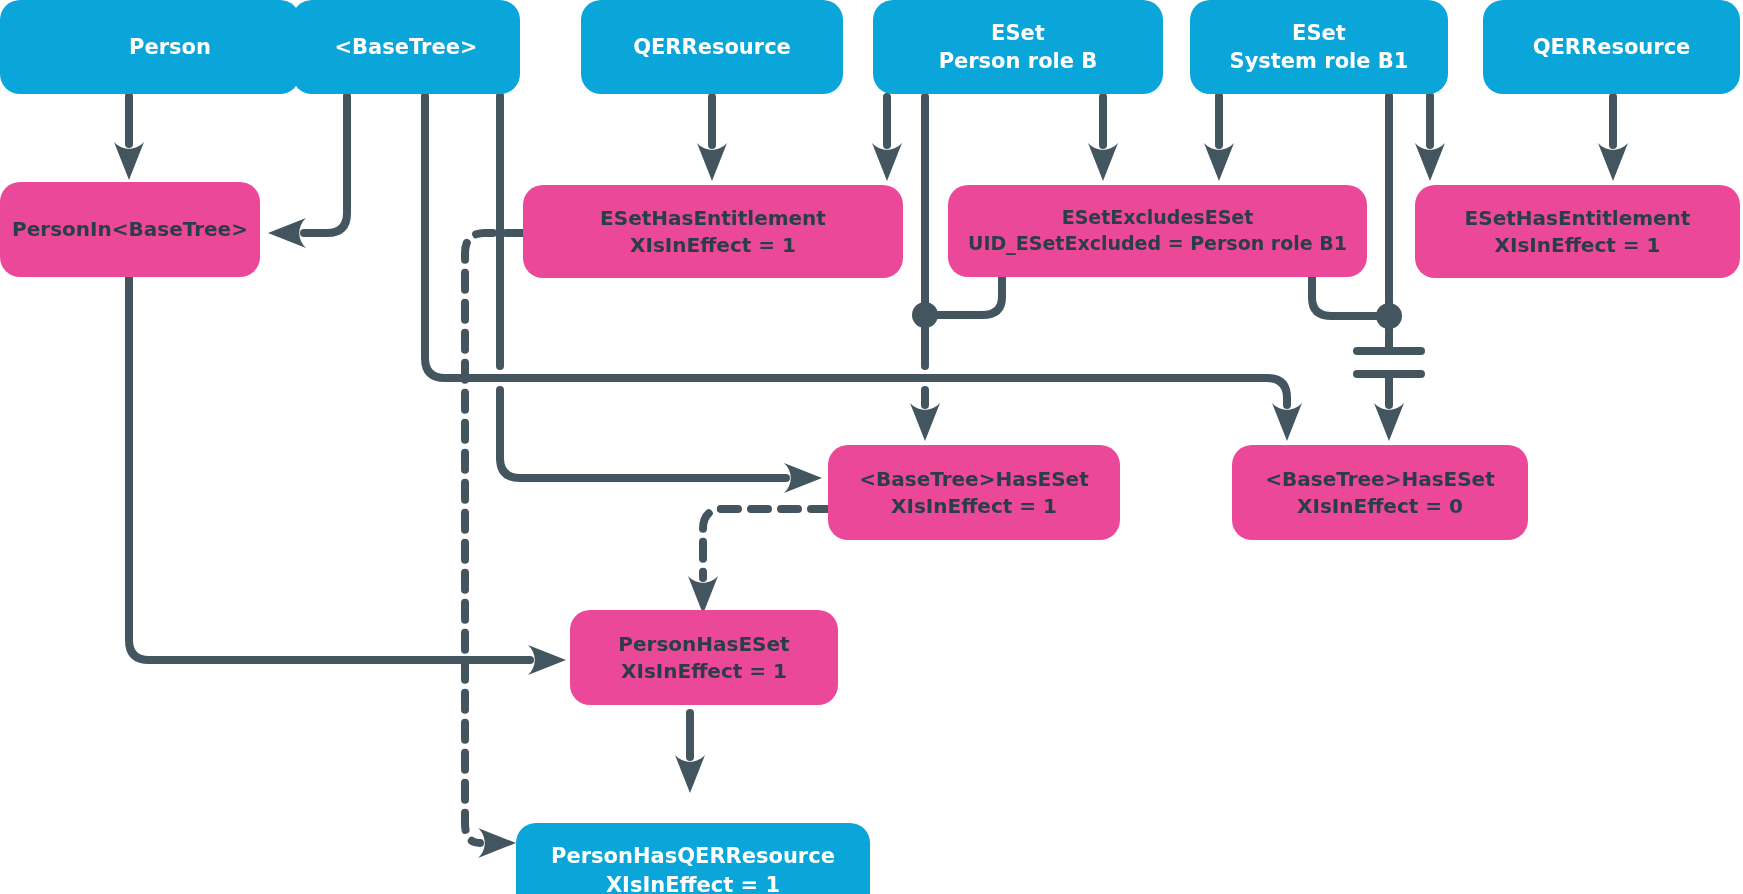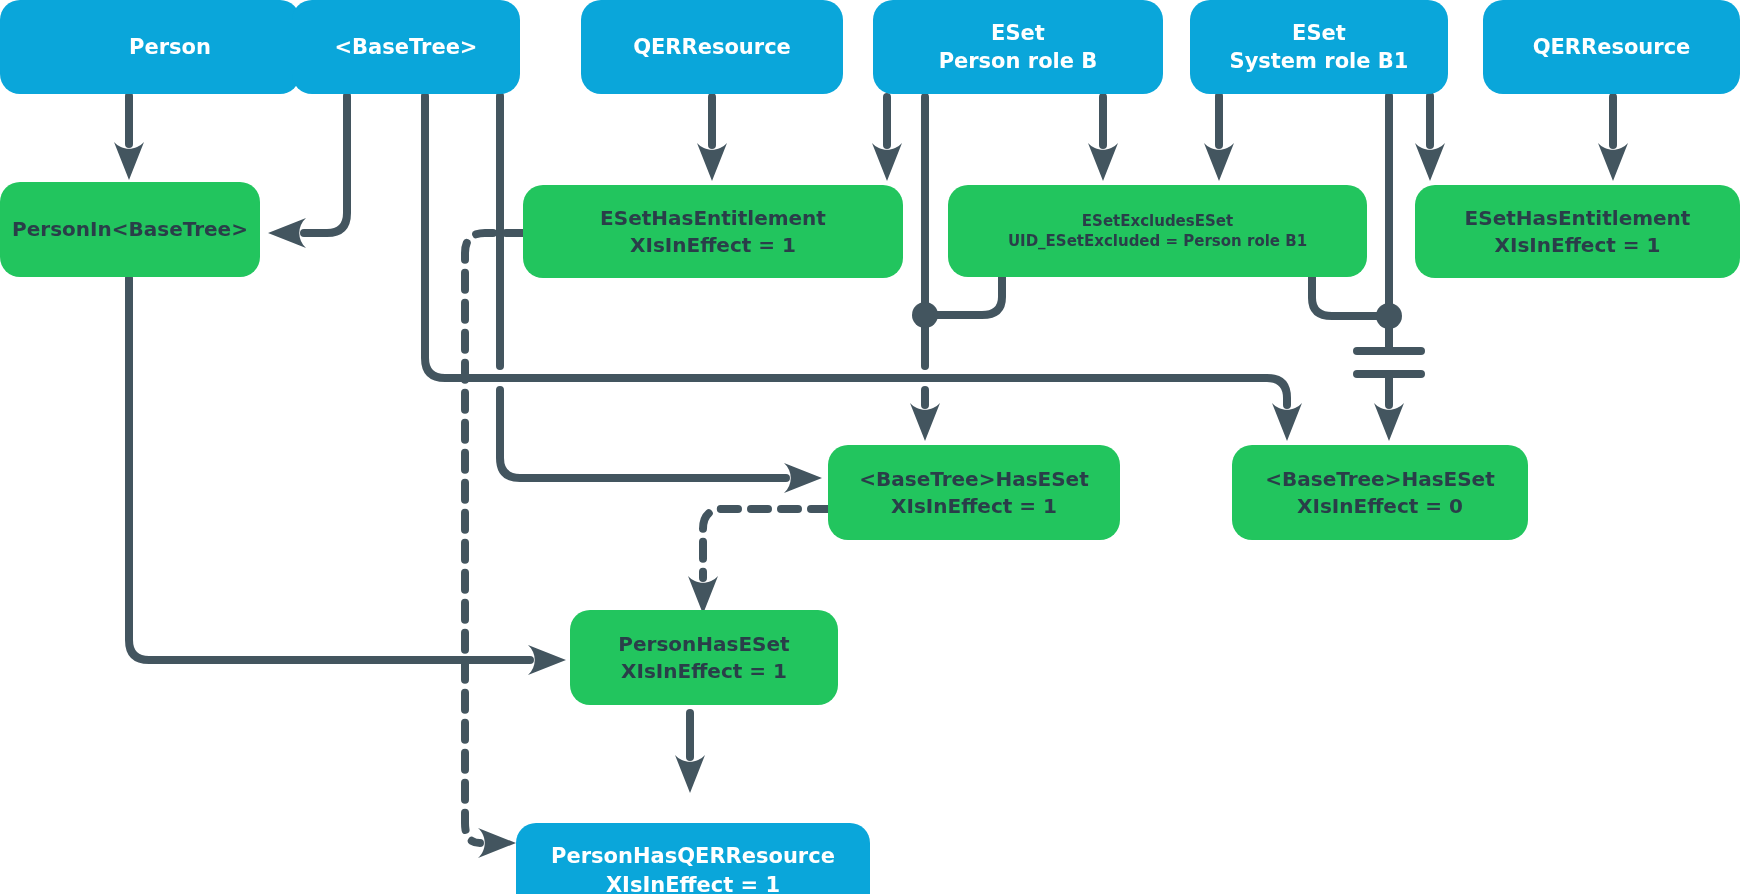--- a/index.html
+++ b/index.html
@@ -16,22 +16,22 @@
     border-radius:20px;
     display:flex;flex-direction:column;
     align-items:center;justify-content:center;
     text-align:center;
     font-weight:bold;
     line-height:1.35;
     white-space:nowrap;
     box-sizing:border-box;
   }
   .node.dark{background:#0aa6da;color:#ffffff;font-size:21px;}
-  .node.light{background:#22c55e;color:#2a3e49;font-size:20px;}
-  .node.small-text{font-size:15px;}
+  .node.light{background:#ec4899;color:#2a3e49;font-size:20px;}
+  .node.small-text{font-size:19px;}
 </style>
 </head>
 <body>
 
 <div id="stage">
 
   <svg id="wires" viewBox="0 0 1743 894">
     <defs>
       <marker id="ah" markerUnits="userSpaceOnUse" markerWidth="44" markerHeight="34" viewBox="0 0 44 34" refX="4" refY="17" orient="auto">
         <path d="M2,2 C11,10 11,24 2,32 L40,17 Z" fill="#43555f"></path>

